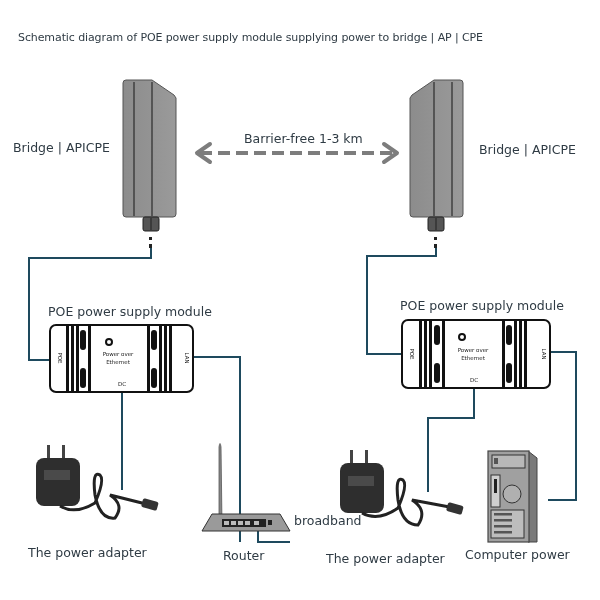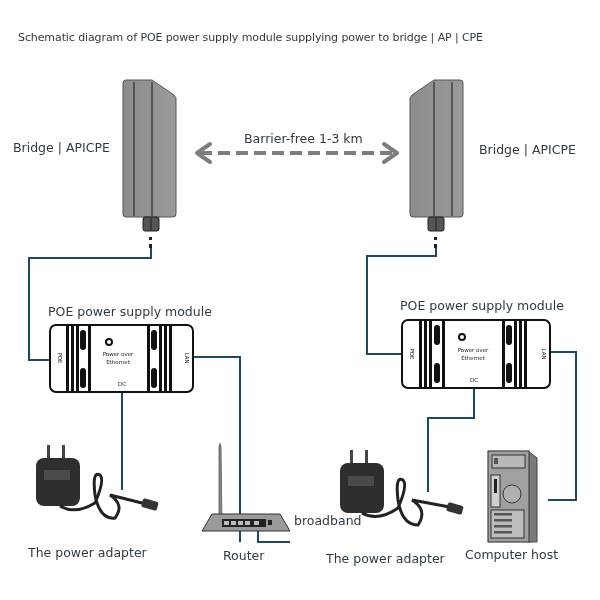--- a/index.html
+++ b/index.html
@@ -171,13 +171,13 @@
 <div class="label lbl-big" style="left:479px; top:142px;">Bridge | APICPE</div>
 <div class="label lbl-big" style="left:244px; top:131px;">Barrier-free 1-3 km</div>
 
 <div class="label lbl-big" style="left:48px; top:304px;">POE power supply module</div>
 <div class="label lbl-big" style="left:400px; top:298px;">POE power supply module</div>
 
 <div class="label lbl-big" style="left:28px; top:545px;">The power adapter</div>
 <div class="label lbl-big" style="left:223px; top:548px;">Router</div>
 <div class="label lbl-big" style="left:294px; top:513px;">broadband</div>
 <div class="label lbl-big" style="left:326px; top:551px;">The power adapter</div>
-<div class="label lbl-big" style="left:465px; top:547px;">Computer host</div>
+<div class="label lbl-big" style="left:465px; top:547px;">Computer power</div>
 
 </body></html>

